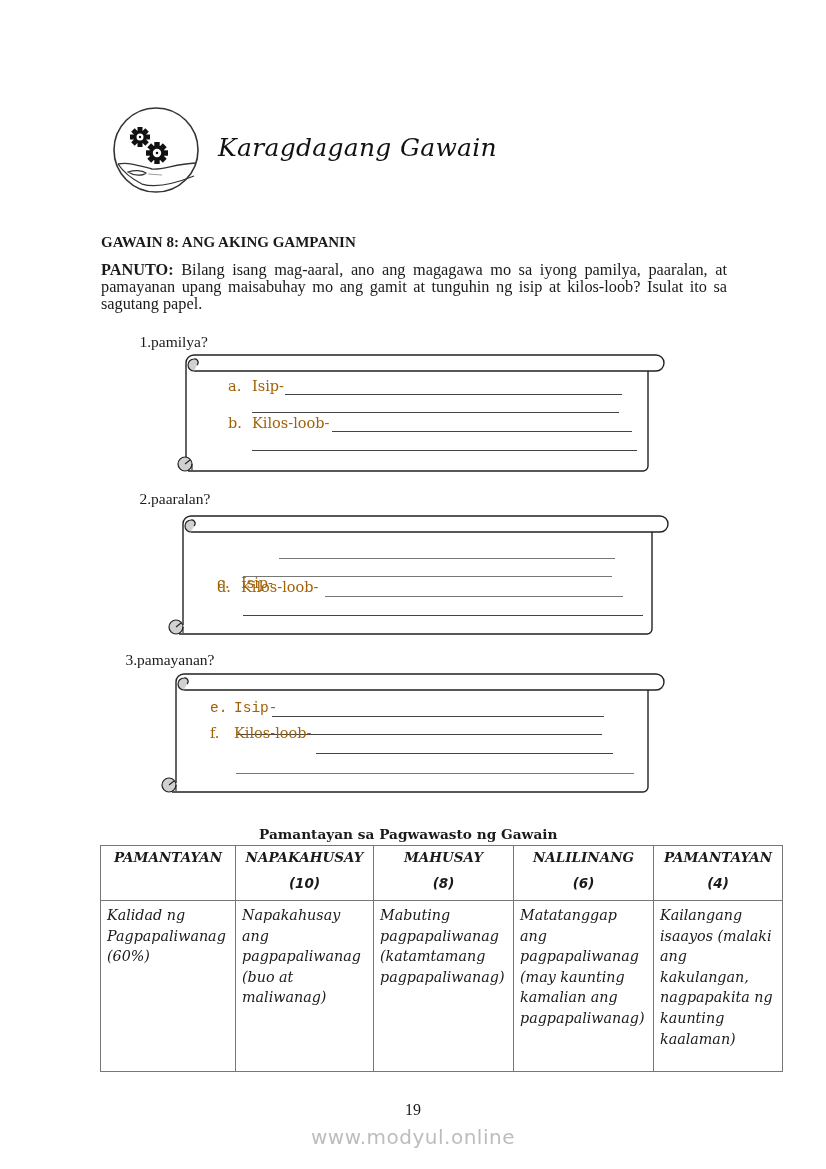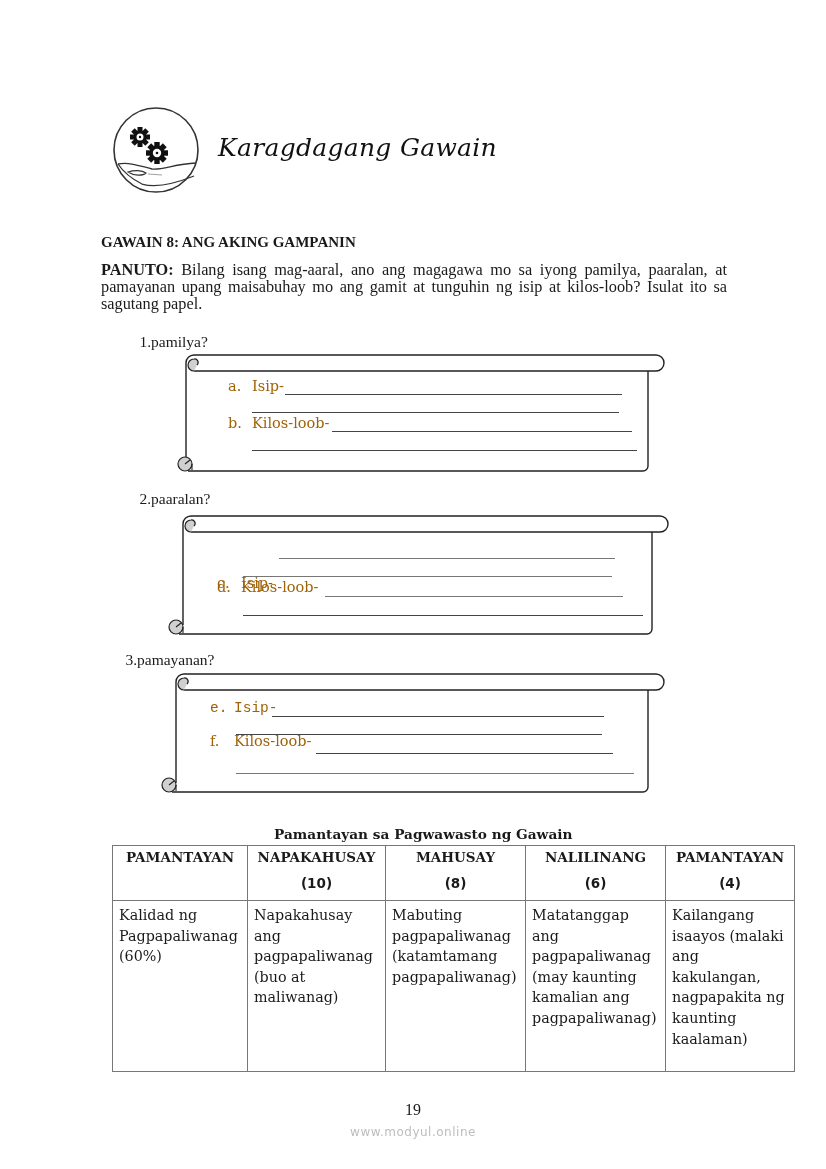--- a/index.html
+++ b/index.html
@@ -21,31 +21,31 @@
   .qlabel .num { display:inline-block; width:25px; }
 
   
   .scroll { position:absolute; }
   .scroll svg { position:absolute; left:0; top:0; overflow:visible; }
   .line-row { position:absolute; font-family:"DejaVu Serif", serif; font-size:14.5px; color:#a16207; white-space:nowrap; }
   .line-row .letter { display:inline-block; width:24px; }
   .uline { position:absolute; height:0; border-bottom:1px solid #444; }
 
   
-  .table-caption { left:274px; top:826px; font-family:"DejaVu Serif", serif; font-weight:bold; font-size:13.7px; }
-  table.rubric { position:absolute; left:112px; top:845px; border-collapse:collapse; font-family:"DejaVu Serif", serif; }
+  .table-caption { left:259px; top:826px; font-family:"DejaVu Serif", serif; font-weight:bold; font-size:13.7px; }
+  table.rubric { position:absolute; left:100px; top:845px; border-collapse:collapse; font-family:"DejaVu Serif", serif;font-style:italic; }
   table.rubric td, table.rubric th { border:1.5px solid #777; vertical-align:top; padding:0; }
   table.rubric th { font-weight:bold; font-size:13.5px; text-align:center; height:54px; }
   table.rubric th .hname { display:block; padding-top:3px; }
   table.rubric th .hscore { display:block; padding-top:10px; font-family:"DejaVu Sans", sans-serif; font-size:13.5px; }
   table.rubric td { font-size:14.3px; line-height:20.6px; padding:4px 6px 0 6px; height:166px; }
 
   .page-number { left:0; width:826px; top:1101px; text-align:center; font-family:"Liberation Serif", serif; font-size:16px; }
   .watermark { left:0; width:826px; top:1125px; text-align:center; font-family:"DejaVu Sans", sans-serif;
-               font-size:12px; color:#bdbdbd; letter-spacing:0.5px; }
+               font-size:20px; color:#bdbdbd; letter-spacing:0.5px; }
 </style>
 </head>
 <body>
 
 <div class="abs logo">
   <svg width="88" height="88" viewBox="0 0 88 88">
     <circle cx="44" cy="44" r="42" fill="#fff" stroke="#333" stroke-width="1.6"></circle>
 
     <g transform="translate(28,31)">
       <g fill="#111">
@@ -124,21 +124,21 @@
     <path d="M28 3 L500 3 A8 8 0 0 1 500 19 L28 19" fill="#fff" stroke="#222" stroke-width="1.4"></path>
     <path d="M28 3 A8 8 0 0 0 20 11 L20 112" fill="none" stroke="#222" stroke-width="1.4"></path>
     <path d="M492 19 L492 116 A5 5 0 0 1 487 121 L16 121" fill="none" stroke="#222" stroke-width="1.4"></path>
     <path d="M28 19 A6 6 0 0 1 28 7 A3.5 3.5 0 0 1 31 13" fill="#d0d0d0" stroke="#222" stroke-width="1.2"></path>
     <circle cx="13" cy="114" r="7" fill="#d0d0d0" stroke="#222" stroke-width="1.2"></circle>
     <path d="M13 114 L18 110 M20 114 L20 120" fill="none" stroke="#222" stroke-width="1.1"></path>
   </svg>
   <div class="line-row" style="left:54px; top:29px;font-family:Liberation Mono, monospace;"><span class="letter">e.</span><span>Isip-</span></div>
   <div class="uline" style="left:116px; top:45px; width:332px;"></div>
   <div class="uline" style="left:80px; top:63px; width:366px;"></div>
-  <div class="line-row" style="left:54px; top:62px;"><span class="letter">f.</span><span>Kilos-loob-</span></div>
+  <div class="line-row" style="left:54px; top:54px;"><span class="letter">f.</span><span>Kilos-loob-</span></div>
   <div class="uline" style="left:160px; top:82px; width:297px;"></div>
   <div class="uline" style="left:80px; top:102px; width:398px; border-color:#777;"></div>
 </div>
 
 <div class="abs table-caption">Pamantayan sa Pagwawasto ng Gawain</div>
 <table class="rubric">
   <tbody>
       <tr>
     <th style="width:134px;">
           <span class="hname">PAMANTAYAN</span>

